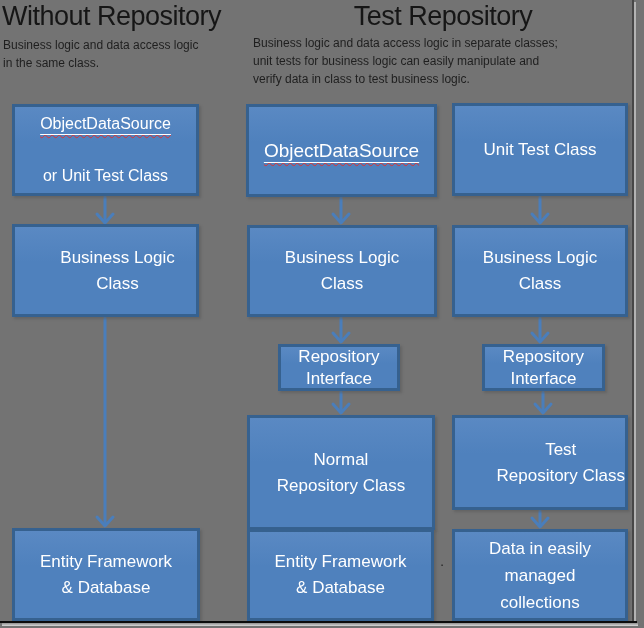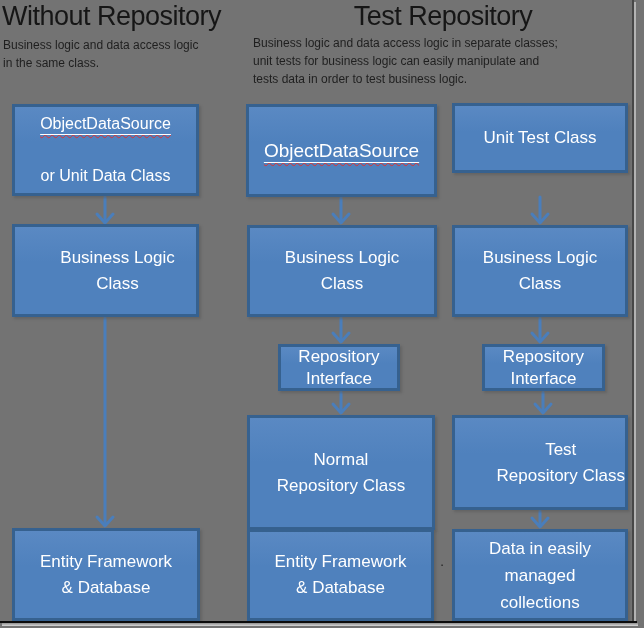--- a/index.html
+++ b/index.html
@@ -47,21 +47,21 @@
 
 <div class="canvas" style="--box-fill: #4f81bd; --box-border: #36618f; --arrow: #4a7ebb; --spell: #e03030;">
 
   <h1 class="title" style="left:2px;top:1px;">Without Repository</h1>
   <div class="desc" style="left:3px;top:36px;width:250px;">Business logic and data access logic
 in the same class.</div>
 
   <h1 class="title" style="left:253px;top:1px;width:380px;text-align:center;">Test Repository</h1>
   <div class="desc" style="left:253px;top:34px;width:386px;">Business logic and data access logic in separate classes;
 unit tests for business logic can easily manipulate and
-tests data in order to test business logic.</div>
+verify data in class to test business logic.</div>
 
   <svg class="arrows" width="644" height="628" viewBox="0 0 644 628" fill="none" stroke="#4a7ebb" stroke-width="3" stroke-linecap="round" stroke-linejoin="round">
     <g>
       <line x1="105" y1="197" x2="105" y2="220"></line>
         <polyline points="97,214 105,223 113,214"></polyline>
     </g>
     <g>
       <line x1="105" y1="318" x2="105" y2="523"></line>
         <polyline points="97,517 105,526 113,517"></polyline>
     </g>
@@ -94,21 +94,21 @@
         <polyline points="535,404 543,413 551,404"></polyline>
     </g>
     <g>
       <line x1="540" y1="511" x2="540" y2="524"></line>
         <polyline points="532,518 540,527 548,518"></polyline>
     </g>
   </svg>
 
   <div class="box fs16" style="left:12px;top:104px;width:187px;height:92px;">
     <span class="txt"><span class="spell"><span class="ulink">ObjectDataSource</span></span><br>
-      <span>or Unit Data Class</span></span>
+      <span>or Unit Test Class</span></span>
   </div>
   <div class="box pad-right-shift" style="left:12px;top:224px;width:187px;height:93px;">
     <span class="txt">Business Logic
 Class</span>
   </div>
   <div class="box" style="left:12px;top:528px;width:188px;height:93px;">
     <span class="txt">Entity Framework
 &amp; Database</span>
   </div>
 
@@ -125,21 +125,21 @@
   </div>
   <div class="box" style="left:247px;top:415px;width:188px;height:115px;">
     <span class="txt">Normal
 Repository Class</span>
   </div>
   <div class="box" style="left:247px;top:529px;width:187px;height:92px;">
     <span class="txt">Entity Framework
 &amp; Database</span>
   </div>
 
-  <div class="box" style="left:452px;top:103px;width:176px;height:70px;">
+  <div class="box" style="left:452px;top:103px;width:176px;height:93px;">
     <span class="txt">Unit Test Class</span>
   </div>
   <div class="box" style="left:452px;top:225px;width:176px;height:92px;">
     <span class="txt">Business Logic
 Class</span>
   </div>
   <div class="box box-small" style="left:482px;top:344px;width:123px;height:47px;">
     <span class="txt">Repository
 Interface</span>
   </div>

